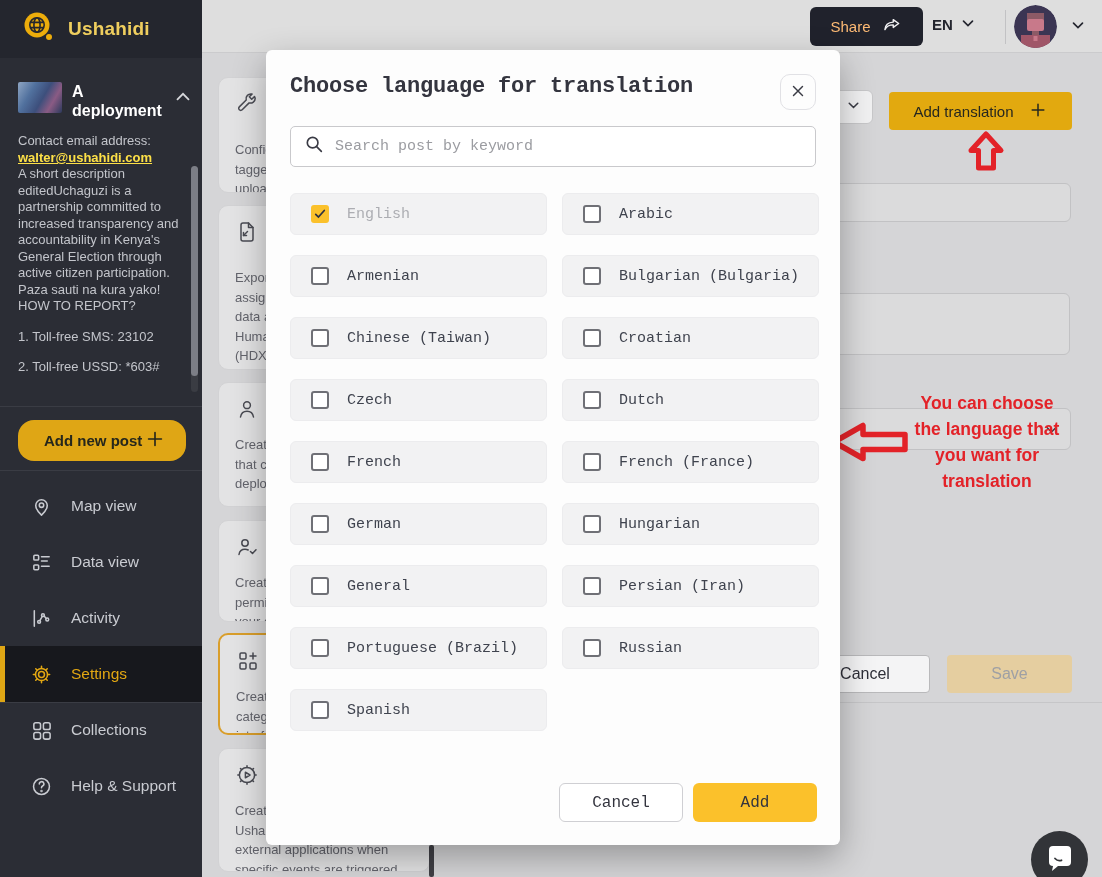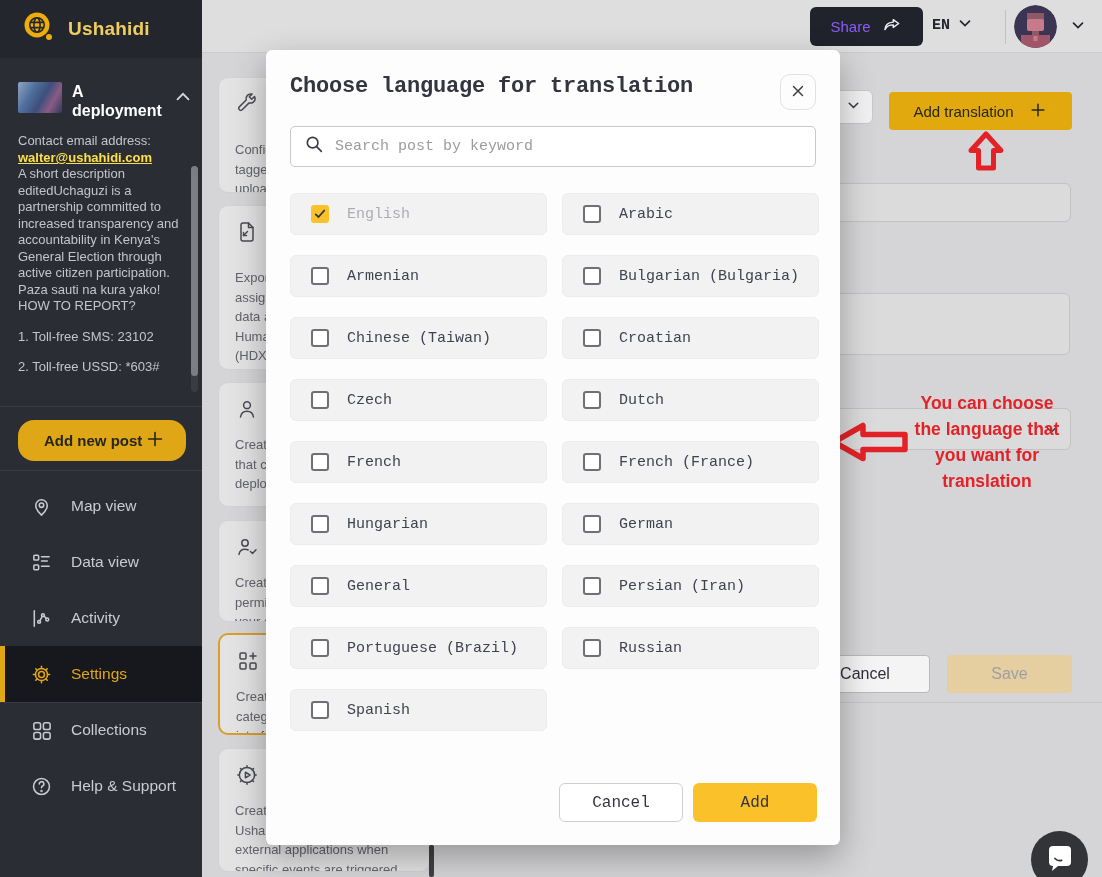--- a/index.html
+++ b/index.html
@@ -2,22 +2,22 @@
 <html><head>
 <meta charset="utf-8">
 <style>
   * { margin:0; padding:0; box-sizing:border-box; }
   html,body { width:1102px; height:877px; overflow:hidden; }
   body { font-family:"Liberation Sans", sans-serif; }
   .stage { position:relative; width:1102px; height:877px; background:#D5D5D7; overflow:hidden; }
 
   
   .topbar { position:absolute; left:202px; top:0; width:900px; height:53px; background:#DEDEDE; border-bottom:1px solid #CBCBCD; z-index:3; }
-  .share-btn { position:absolute; left:608px; top:7px; width:113px; height:39px; background:#20222C; color:#8b5cf6; border:none; border-radius:6px; font-family:inherit; font-size:15px; display:flex; align-items:center; justify-content:center; gap:10px; cursor:pointer; }
-  .lang-switch { position:absolute; left:730px; top:14px; display:flex; align-items:center; gap:6px; color:#23252E; font-size:15px; font-weight:700; cursor:pointer;font-family:Liberation Mono, monospace; }
+  .share-btn { position:absolute; left:608px; top:7px; width:113px; height:39px; background:#20222C; color:#fdba74; border:none; border-radius:6px; font-family:inherit; font-size:15px; display:flex; align-items:center; justify-content:center; gap:10px; cursor:pointer; }
+  .lang-switch { position:absolute; left:730px; top:14px; display:flex; align-items:center; gap:6px; color:#23252E; font-size:15px; font-weight:700; cursor:pointer; }
   .topbar-divider { position:absolute; left:803px; top:10px; width:1px; height:34px; background:#C2C2C4; }
   .avatar-wrap { position:absolute; left:812px; top:5px; display:flex; align-items:center; gap:12px; cursor:pointer; }
   .avatar { width:43px; height:43px; border-radius:50%; overflow:hidden; }
 
   
   .sidebar { position:absolute; left:0; top:0; width:202px; height:877px; background:#2B2D35; z-index:4; color:#C9CBD1; }
   .brand-row { height:58px; background:#24262E; display:flex; align-items:center; padding-left:22px; gap:12px; }
   .brand-name { color:#EFCE5E; font-size:19px; font-weight:700; letter-spacing:.2px; }
   .dep-row { display:flex; align-items:flex-start; padding:24px 14px 0 18px; gap:10px; }
   .dep-thumb { width:44px; height:31px; border-radius:2px; flex:0 0 auto;
@@ -396,25 +396,25 @@
         <div class="lang-item">
           <span class="cbox"></span>
           <span class="lang-label">French</span>
         </div>
         <div class="lang-item">
           <span class="cbox"></span>
           <span class="lang-label">French (France)</span>
         </div>
         <div class="lang-item">
           <span class="cbox"></span>
+          <span class="lang-label">German</span>
+        </div>
+        <div class="lang-item">
+          <span class="cbox"></span>
           <span class="lang-label">Hungarian</span>
-        </div>
-        <div class="lang-item">
-          <span class="cbox"></span>
-          <span class="lang-label">German</span>
         </div>
         <div class="lang-item">
           <span class="cbox"></span>
           <span class="lang-label">General</span>
         </div>
         <div class="lang-item">
           <span class="cbox"></span>
           <span class="lang-label">Persian (Iran)</span>
         </div>
         <div class="lang-item">

